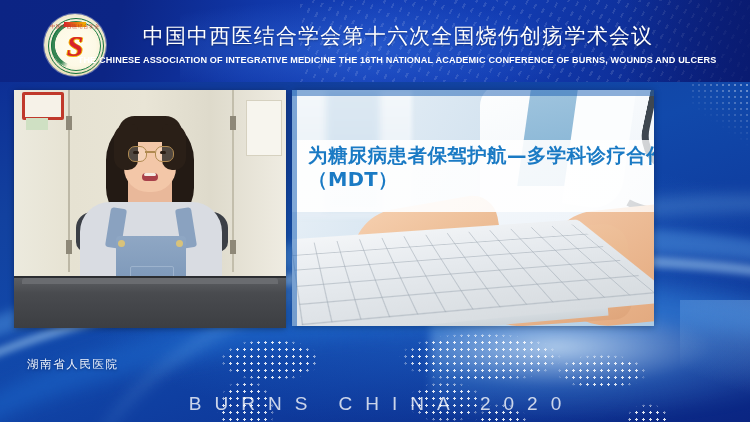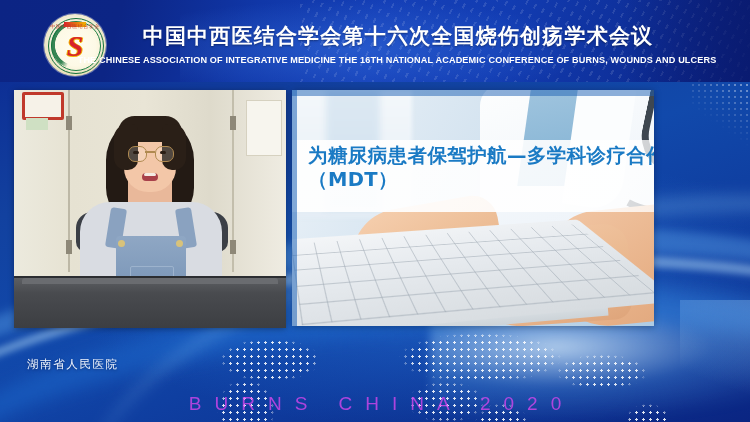--- a/index.html
+++ b/index.html
@@ -73,21 +73,21 @@
   }
   .logo-cn{
     position:absolute;left:0;top:9px;width:62px;text-align:center;
     font-size:5px;color:#c0392b;letter-spacing:.5px;
   }
 
   .title-cn{
     position:absolute;left:0;top:22px;width:750px;text-align:center;
     padding-left:46px;box-sizing:border-box;
     font-family:"DejaVu Sans","Liberation Sans",sans-serif;
-    font-size:21px;font-weight:bold;color:#ffffff;
+    font-size:21px;font-weight:normal;color:#ffffff;
     letter-spacing:1.2px;
     text-shadow:0 1px 2px rgba(0,0,0,.35);
     white-space:nowrap;
   }
   .title-en{
     position:absolute;left:0;top:54px;width:750px;text-align:center;
     padding-left:46px;box-sizing:border-box;
     font-family:"Liberation Sans",sans-serif;
     font-size:9.5px;font-weight:bold;color:#ffffff;
     letter-spacing:.15px;
@@ -350,21 +350,21 @@
     text-shadow:0 1px 3px rgba(0,20,70,.6);
   }
 
   
   .bottom{
     position:absolute;left:0;top:386px;width:750px;height:36px;
     display:flex;align-items:center;justify-content:center;
   }
   .bottom-text{
     font-family:"Liberation Sans",sans-serif;
-    font-size:19px;color:#d946ef;opacity:.78;
+    font-size:19px;color:#ffffff;opacity:.78;
     letter-spacing:13px;
     text-indent:13px;
     white-space:nowrap;
     font-weight:400;
   }
   .corner-tr{
     position:absolute;right:0;top:300px;width:70px;height:122px;
     background:linear-gradient(200deg,rgba(170,220,255,.30) 0%,rgba(30,90,190,0) 65%);
   }
 </style>

